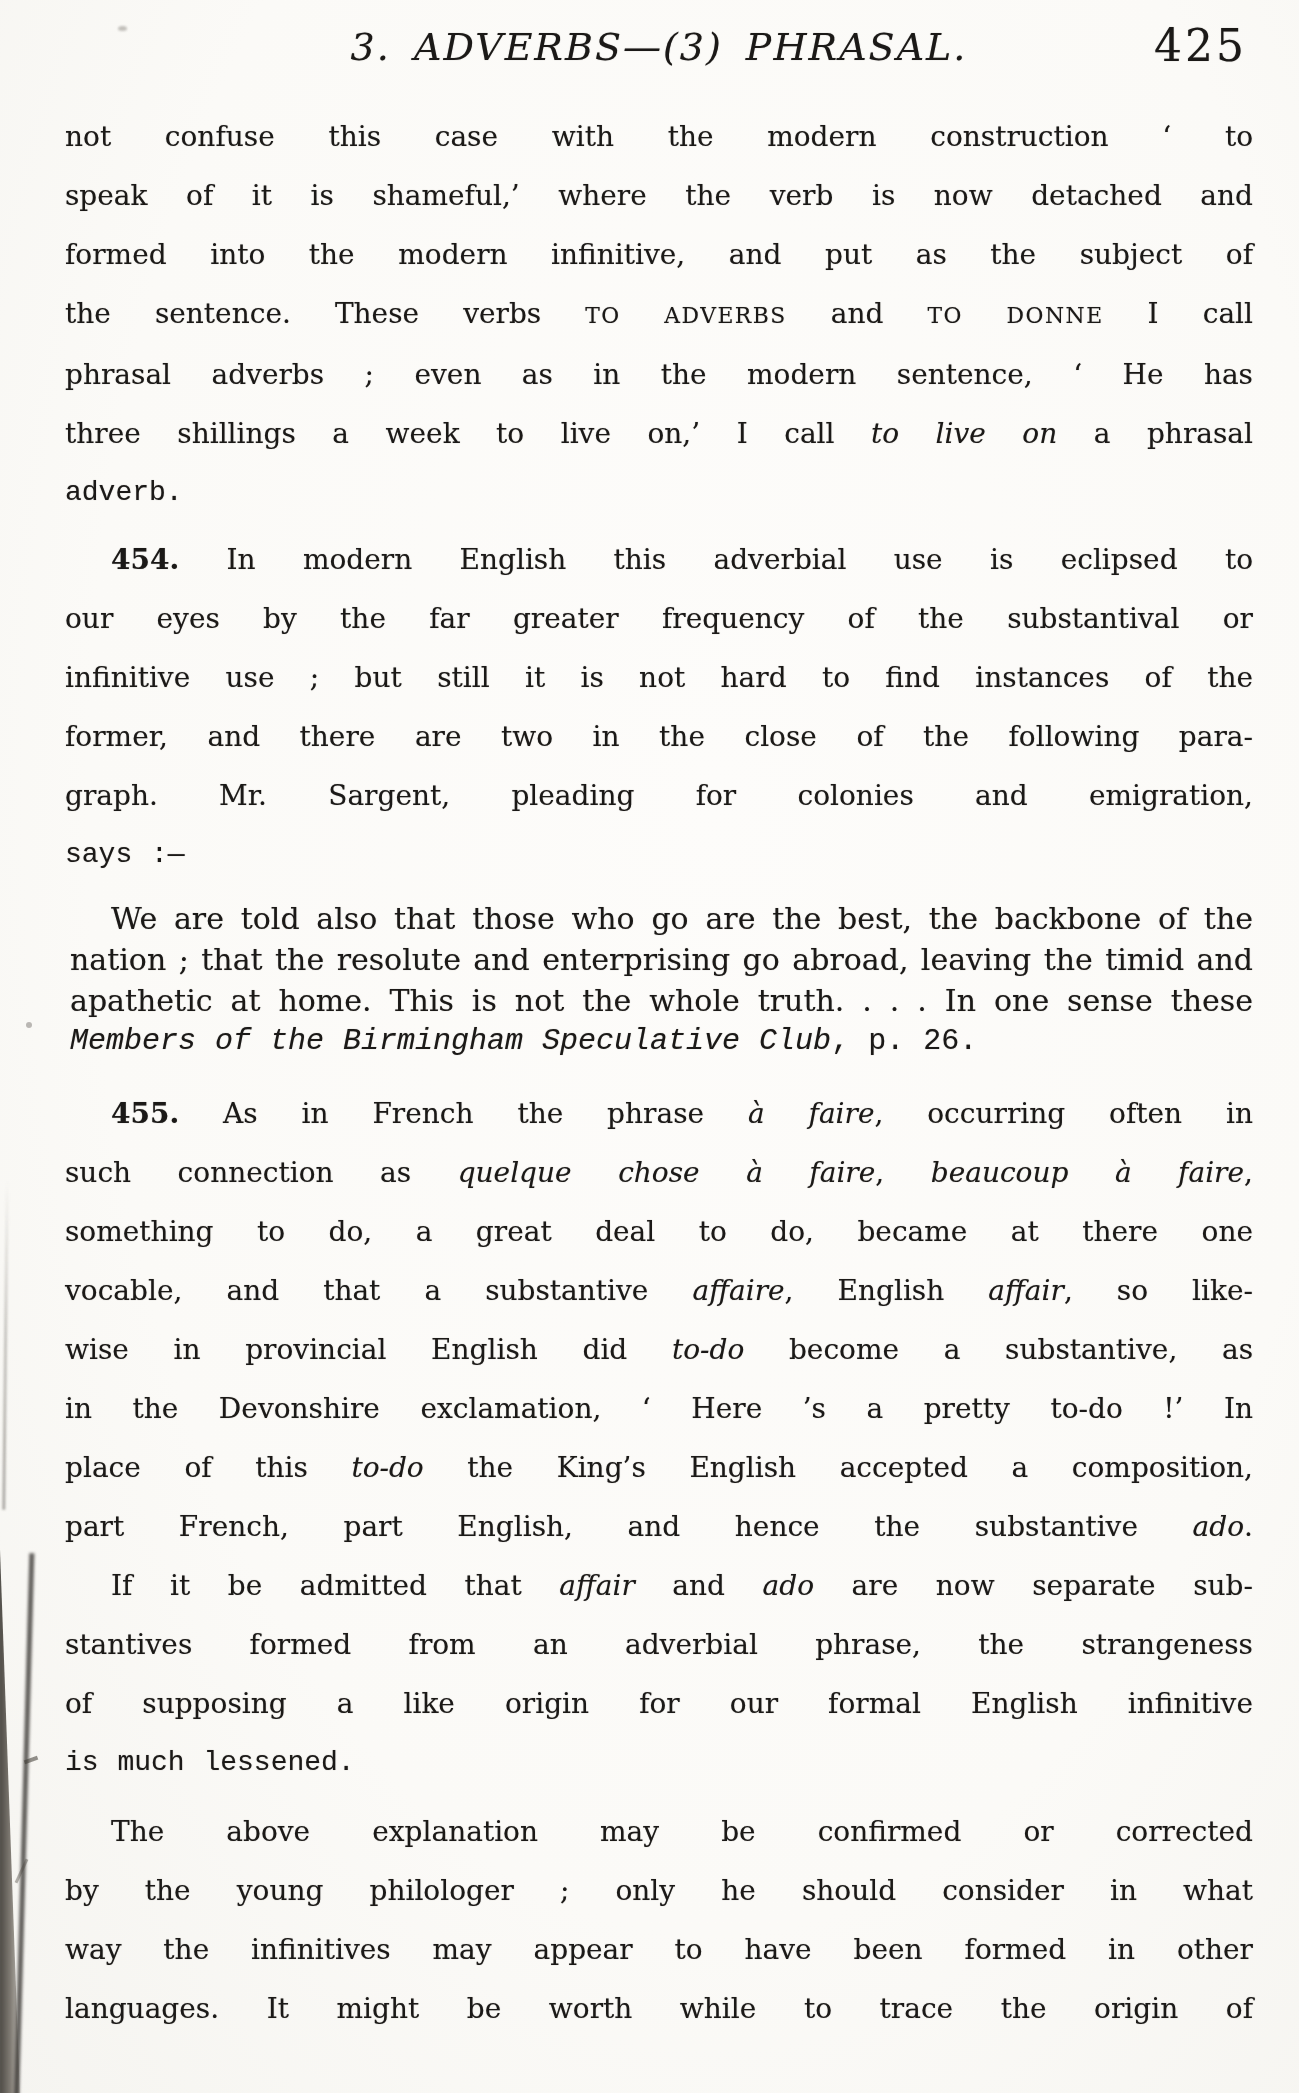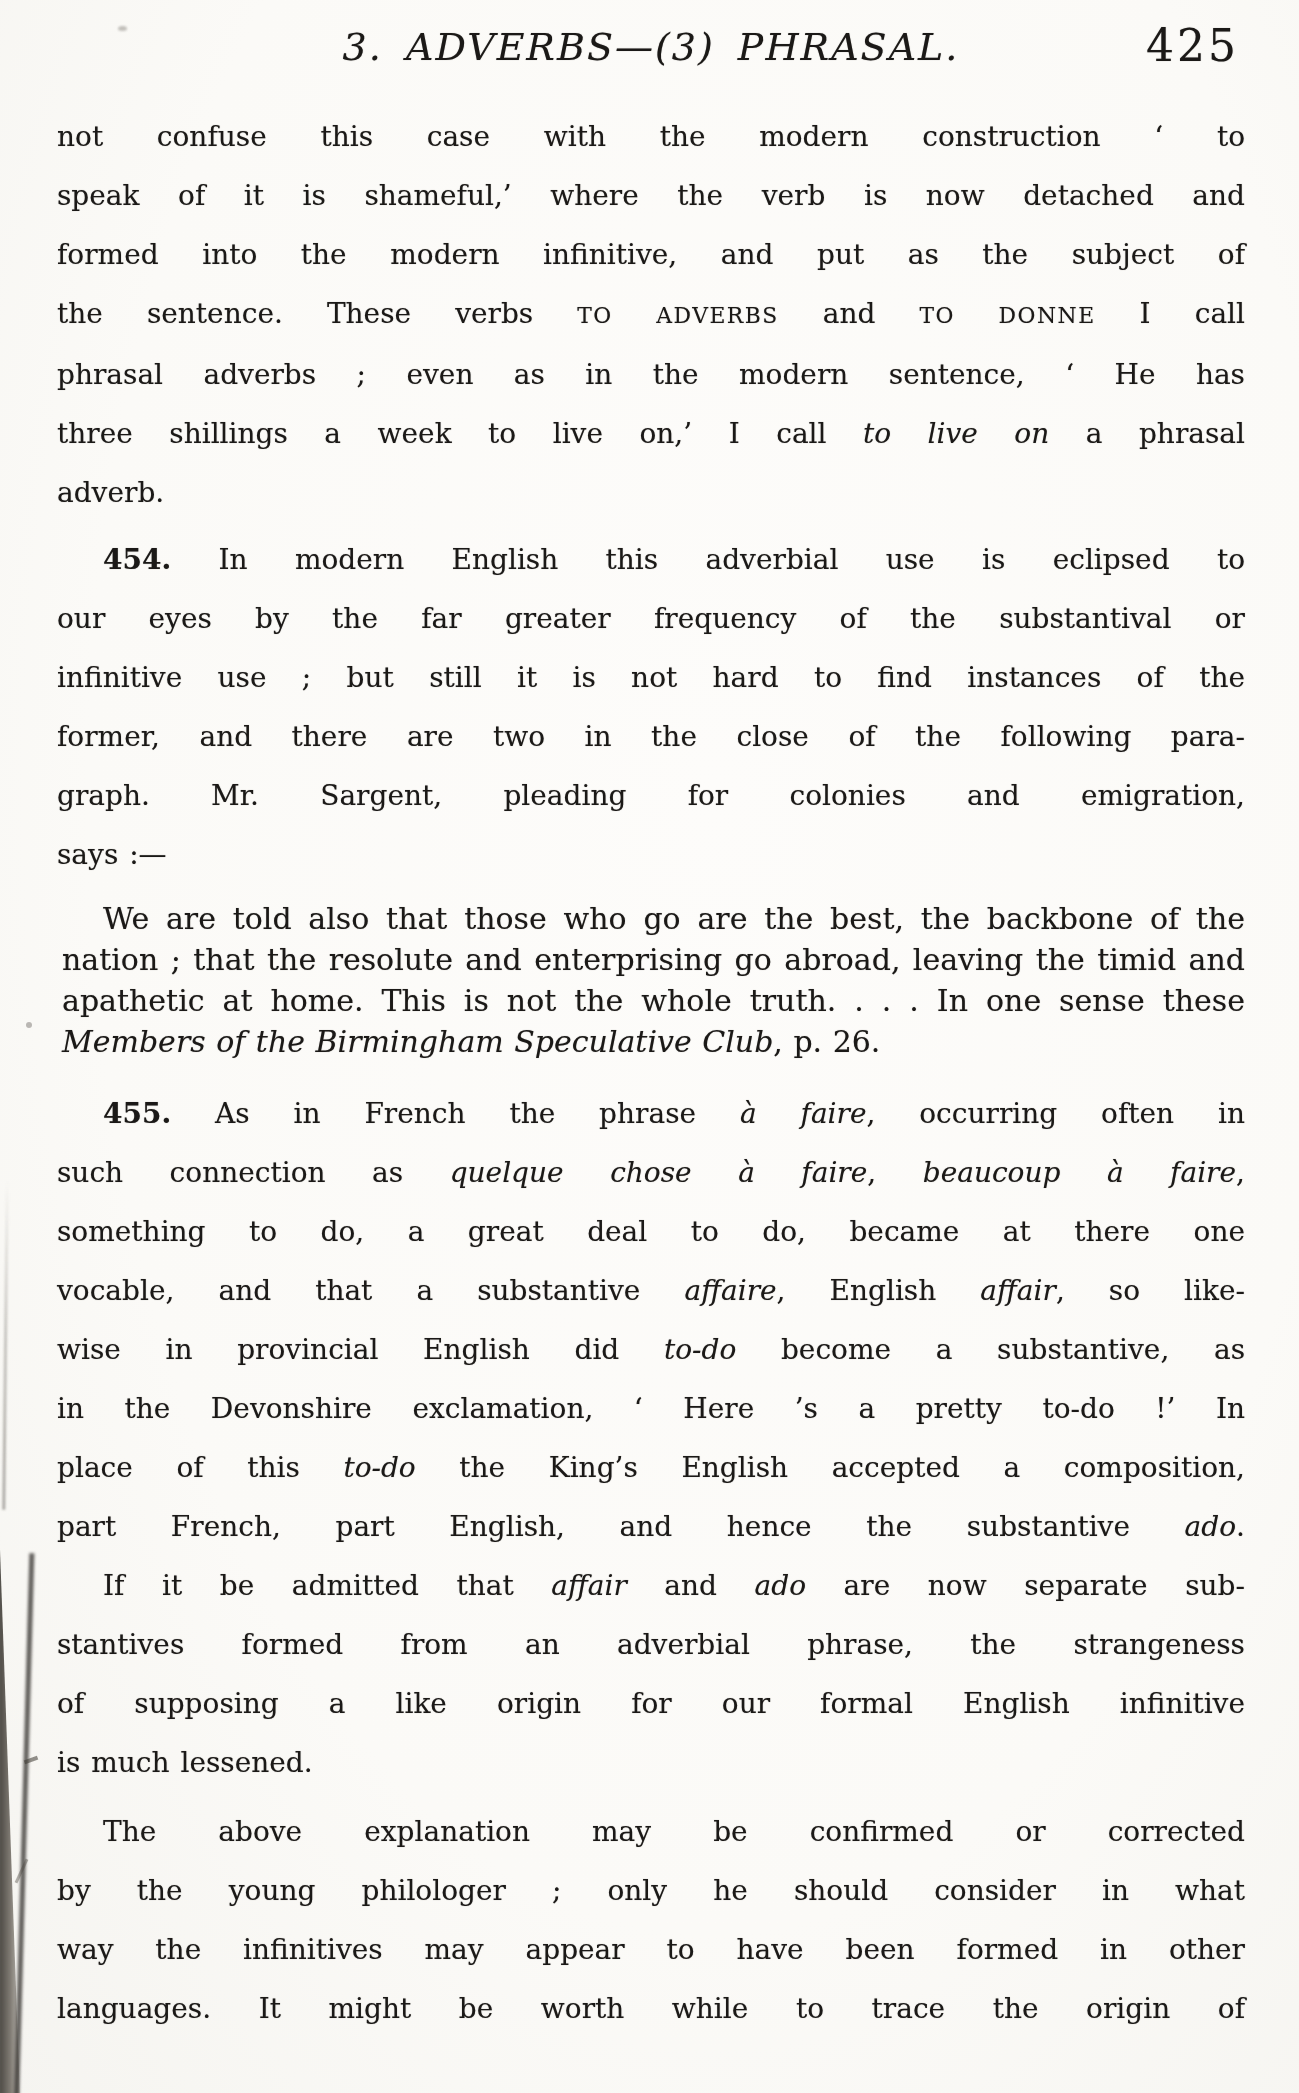--- a/index.html
+++ b/index.html
@@ -11,21 +11,21 @@
     width: 1299px;
     height: 2093px;
     margin: 0 auto;
     overflow: hidden;
     background: radial-gradient(ellipse at 55% 38%, #fdfcfa 0%, #fbfaf7 62%, #f5f4f0 100%);
     font-family: "DejaVu Serif", "Liberation Serif", serif;
     color: #1b1917;
   }
   .content {
     position: absolute;
-    left: 57px;
+    left: 65px;
     top: 0;
     width: 1188px;
   }
   .running-head {
     position: relative;
     height: 107px;
   }
   .section-title {
     position: absolute;
     left: 0; right: 0;
@@ -50,20 +50,21 @@
     font-size: 28px;
     line-height: 59px;
     word-spacing: 2px;
   }
   .para .line {
     text-align: justify;
     text-align-last: justify;
   }
   .para .line.endline {
     text-align-last: left;
+    font-family: Liberation Mono, monospace;
   }
   .para .line.ind {
     text-indent: 46px;
   }
   .para.quote {
     font-size: 30px;
     line-height: 41px;
     margin: 14px 0 22px 5px;
     word-spacing: 1px;
   }

